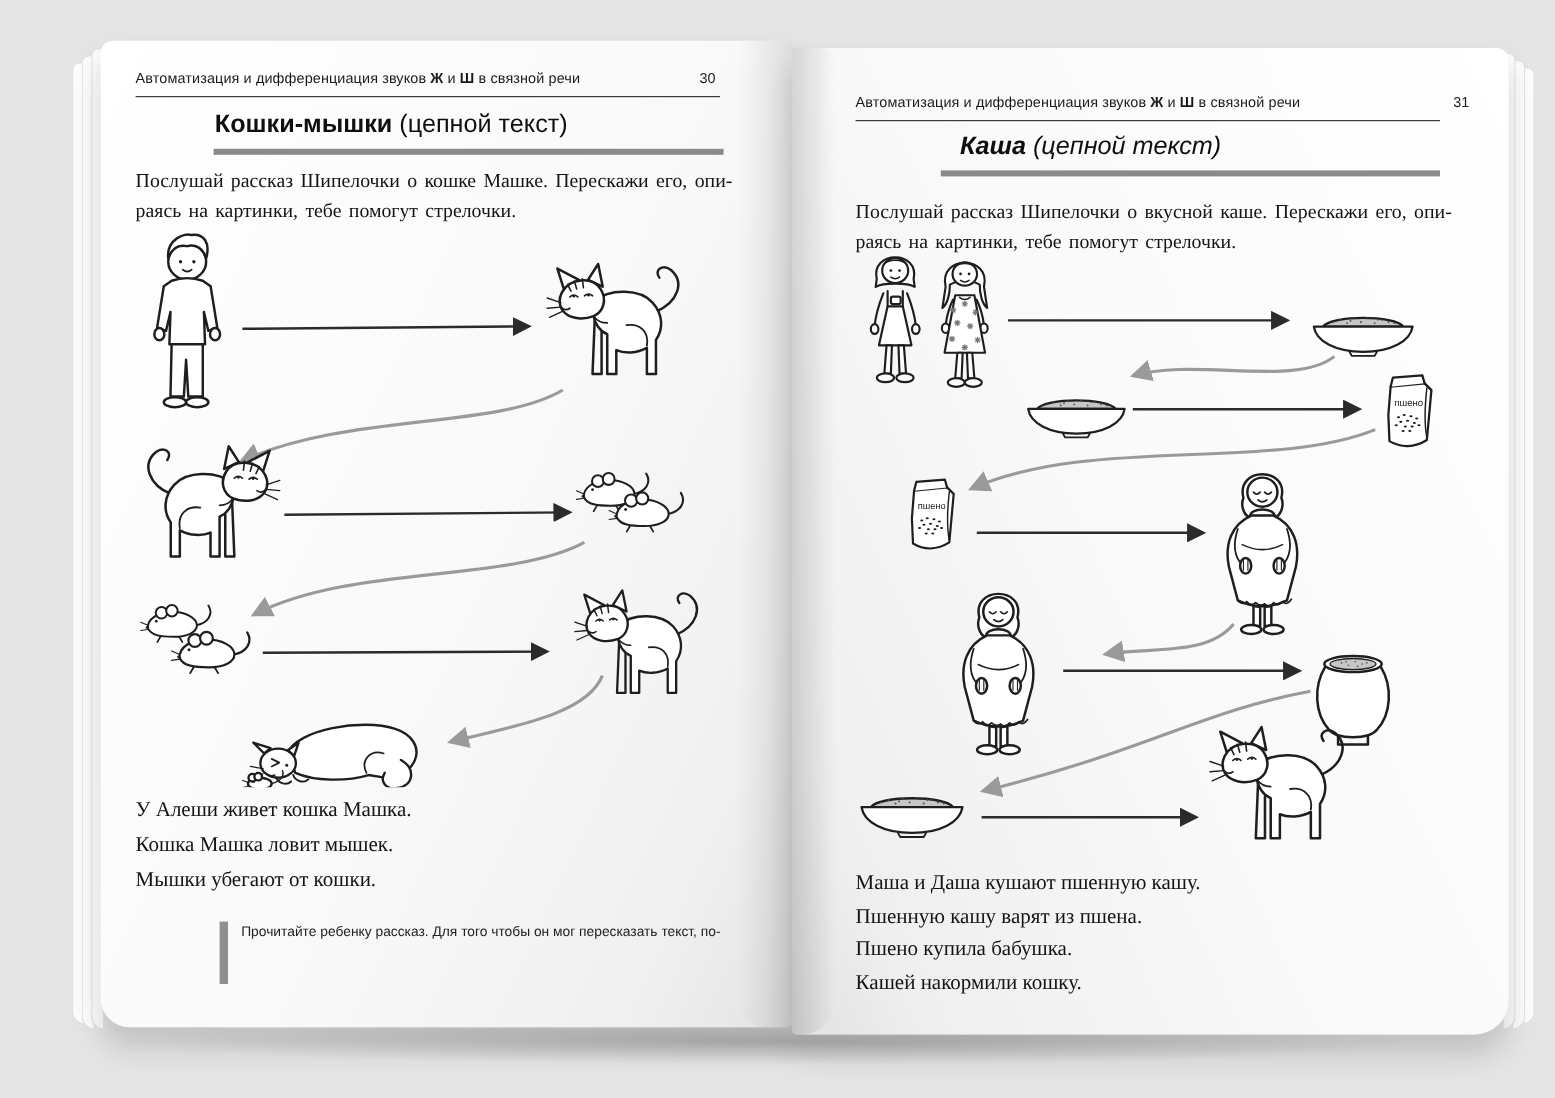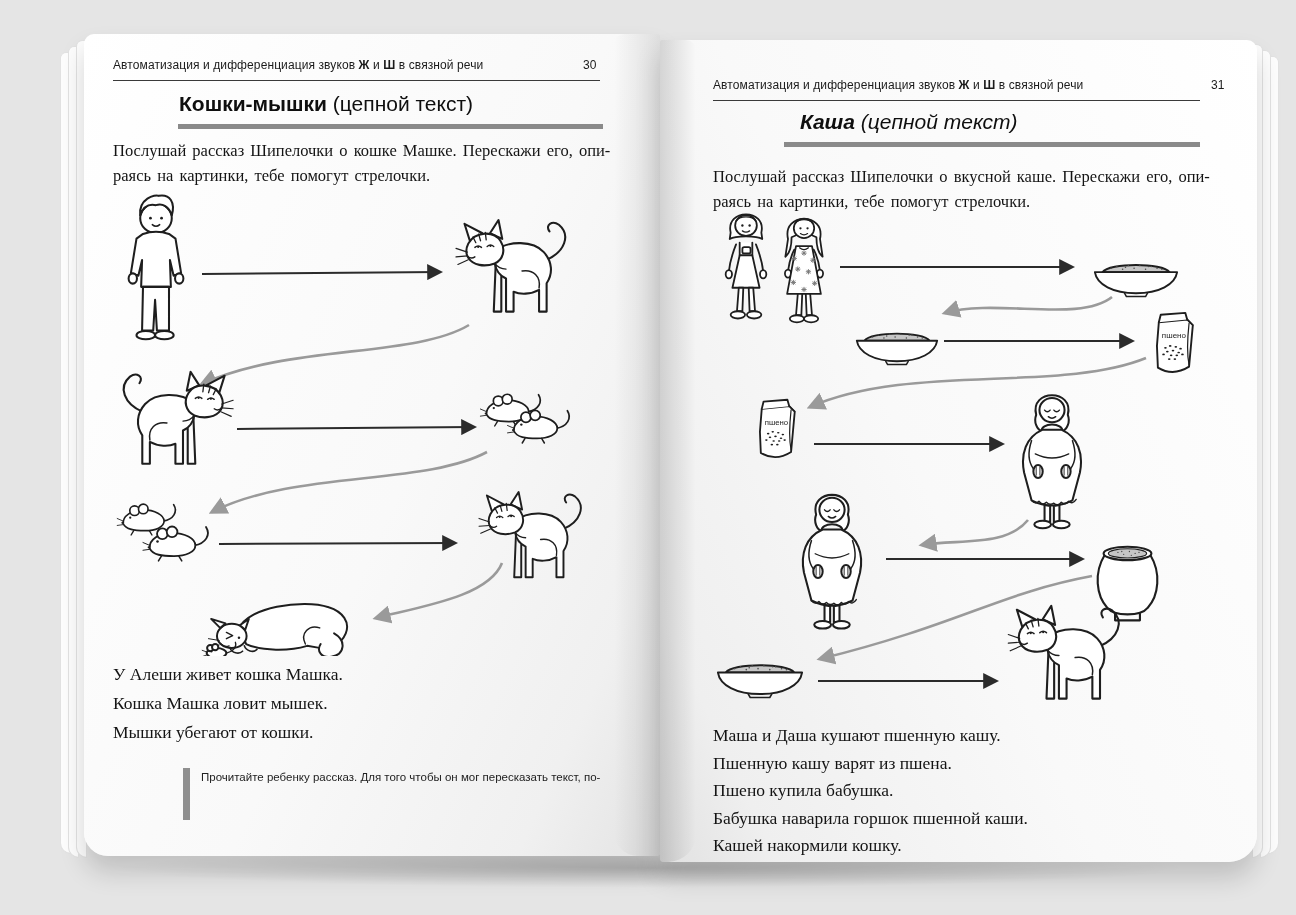--- a/index.html
+++ b/index.html
@@ -367,17 +367,16 @@
       <path d="M432 381 C340 398 298 430 160 464" fill="none" stroke="#9a9a9a" stroke-width="2.6" marker-end="url(#arrRg)"></path>
       <use href="#sym-cat" x="343" y="409" width="130" height="107"></use>
       <use href="#sym-bowl" x="53" y="458" width="94" height="45"></use>
       <line x1="158" y1="486" x2="336" y2="486" stroke="#2b2b2b" stroke-width="2" marker-end="url(#arrRb)"></line>
     </svg>
 
     <div class="story" style="left:53px;top:682px;">
       <div class="line">Маша и Даша кушают пшенную кашу.</div>
       <div class="line">Пшенную кашу варят из пшена.</div>
       <div class="line">Пшено купила бабушка.</div>
-      <div class="line">Бабушка наварила горшок пшенной каши.</div>
       <div class="line">Кашей накормили кошку.</div>
     </div>
   </div>
 </div>
 
 </body></html>

